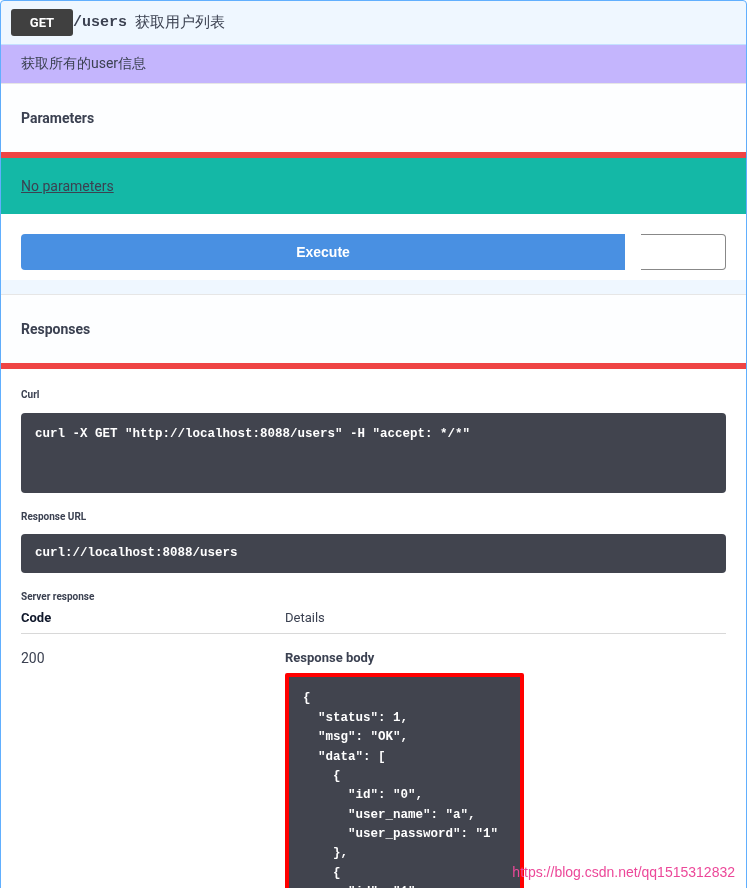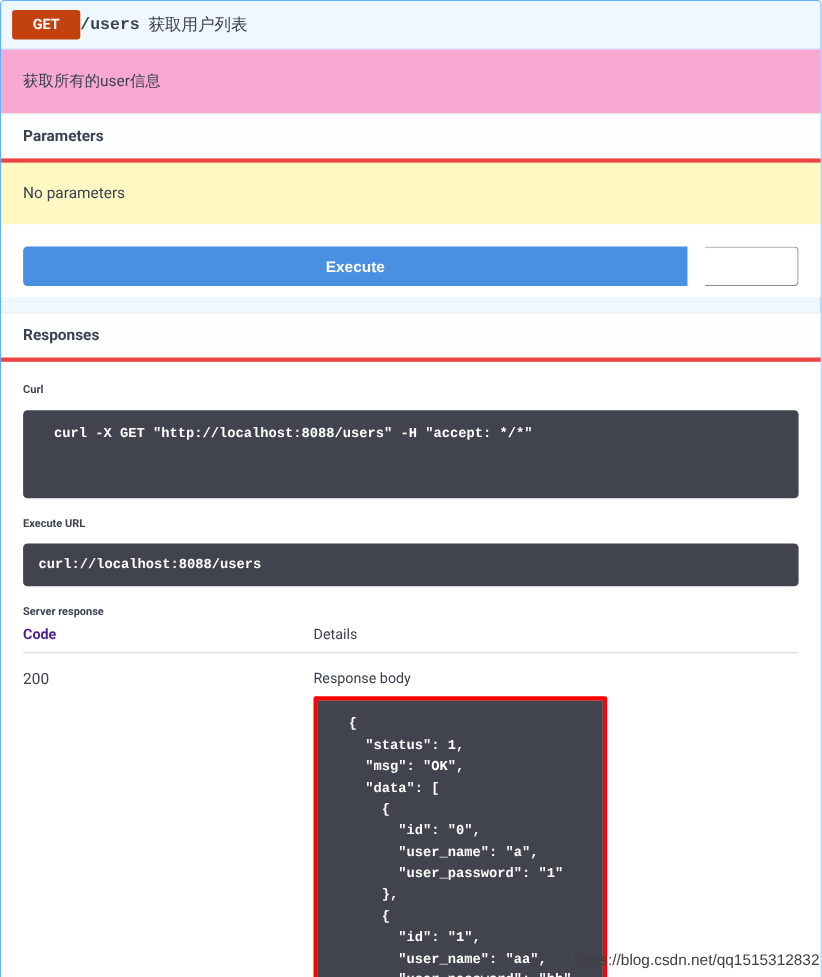--- a/index.html
+++ b/index.html
@@ -17,21 +17,21 @@
     background: #eff7ff;
     margin: 0 0 0 0;
   }
   .opblock-summary {
     display: flex;
     align-items: center;
     padding: 8px 10px;
     cursor: pointer;
   }
   .method-badge {
-    background: #c2410c;
+    background: #404040;
     color: #fff;
     font-weight: 700;
     font-size: 13px;
     padding: 6px 18px;
     border-radius: 3px;
     min-width: 62px;
     text-align: center;
   }
   .path {
     font-family: "Courier New", monospace;
@@ -41,38 +41,39 @@
   }
   .summary-desc {
     font-size: 15px;
     color: #3b4151;
     margin-left: 8px;
   }
   .opblock-body {
     border-top: 1px solid rgba(97,175,254,0.3);
   }
   .description {
-    padding: 20px 20px;
-    font-size: 14px;
-    color: #3b4151;
-    background: #f9a8d4;
+    padding: 10px 20px;
+    font-size: 14px;
+    color: #3b4151;
+    background: #c4b5fd;
   }
   .section-header {
     background: rgba(255,255,255,0.85);
-    padding: 12px 20px;
+    padding: 26px 20px;
     font-size: 14px;
     font-weight: 700;
     color: #3b4151;
     border-top: 1px solid #e6e6e6;
-    border-bottom: 4px solid #ef4444;
+    border-bottom: 6px solid #ef4444;
     box-shadow: 0 1px 2px rgba(0,0,0,0.05);
   }
   .params-body {
     padding: 20px;
-    background: #fef9c3;
+    background: #14b8a6;
+    text-decoration: underline;
   }
   .no-params {
     color: #3b4151;
     font-size: 14px;
   }
   .execute-wrapper {
     padding: 20px 20px 10px 20px;
     background: #fff;
     display: flex;
     gap: 16px;
@@ -104,52 +105,52 @@
     font-size: 10px;
     font-weight: 700;
     color: #3b4151;
     margin: 0 0 8px 0;
   }
   .code-block {
     background: #41444e;
     color: #fff;
     font-family: "Courier New", monospace;
     font-size: 12.5px;
-    padding: 12px 28px;
+    padding: 12px 14px;
     border-radius: 4px;
     white-space: pre;
     overflow: auto;
     line-height: 1.55;
     font-weight: 600;
   }
   .curl-block { min-height: 80px; margin-bottom: 18px; }
   .url-block { padding: 10px 14px; margin-bottom: 18px; }
   .resp-table-header {
     display: flex;
     border-bottom: 1px solid #d8d8d8;
     padding-bottom: 8px;
     margin-top: 6px;
   }
-  .col-code { width: 264px; font-size: 13px; font-weight: 700; color: #4c1d95;}
+  .col-code { width: 264px; font-size: 13px; font-weight: 700; color: #0f172a;}
   .col-details { flex: 1; font-size: 13px; font-weight: 400; color: #3b4151; }
   .resp-row { display: flex; padding-top: 16px; }
   .resp-code-val { width: 264px; font-size: 14px; color: #3b4151; }
   .resp-detail { flex: 1; }
-  .resp-body-label { font-size: 13px; font-weight: 400; margin-bottom: 8px; color:#3b4151;}
+  .resp-body-label { font-size: 13px; font-weight: 700; margin-bottom: 8px; color:#3b4151;}
   .highlight-box {
     border: 4px solid #ff0000;
     border-radius: 2px;
     display: inline-block;
     min-width: 220px;
   }
   .watermark {
     position: fixed;
     bottom: 8px;
-    right: 2px;
-    color: #404040;
+    right: 12px;
+    color: #ec4899;
     font-size: 14px;
     font-family: Arial, sans-serif;
     pointer-events: none;
   }
   .section-header.responses { margin-top: 14px; }
 </style>
 </head>
 <body>
 
 <div class="opblock">
@@ -175,21 +176,21 @@
       <button class="btn-clear"></button>
     </div>
 
     <div class="section-header responses">Responses</div>
 
     <div class="responses-inner">
 
       <div class="sub-label">Curl</div>
       <pre class="code-block curl-block">curl -X GET "http://localhost:8088/users" -H "accept: */*"</pre>
 
-      <div class="sub-label">Execute URL</div>
+      <div class="sub-label">Response URL</div>
       <pre class="code-block url-block">curl://localhost:8088/users</pre>
 
       <div class="sub-label">Server response</div>
 
       <div class="resp-table-header">
         <div class="col-code">Code</div>
         <div class="col-details">Details</div>
       </div>
 
       <div class="resp-row">

